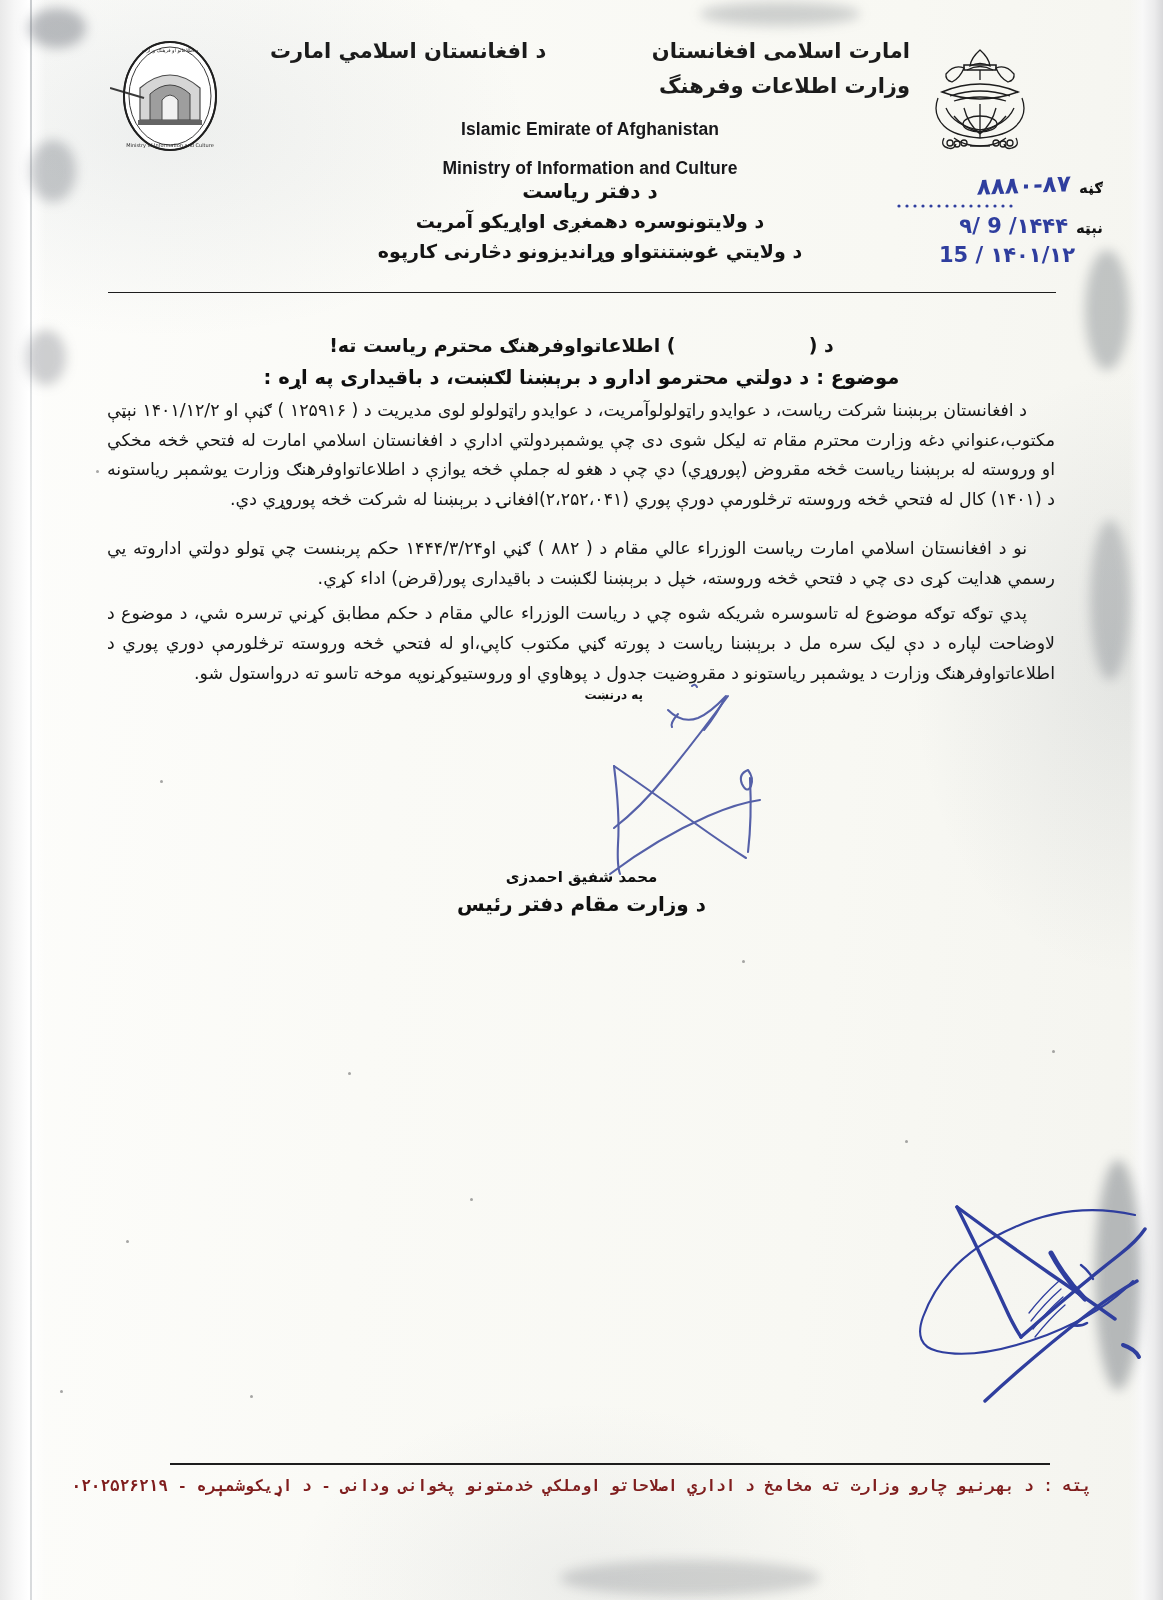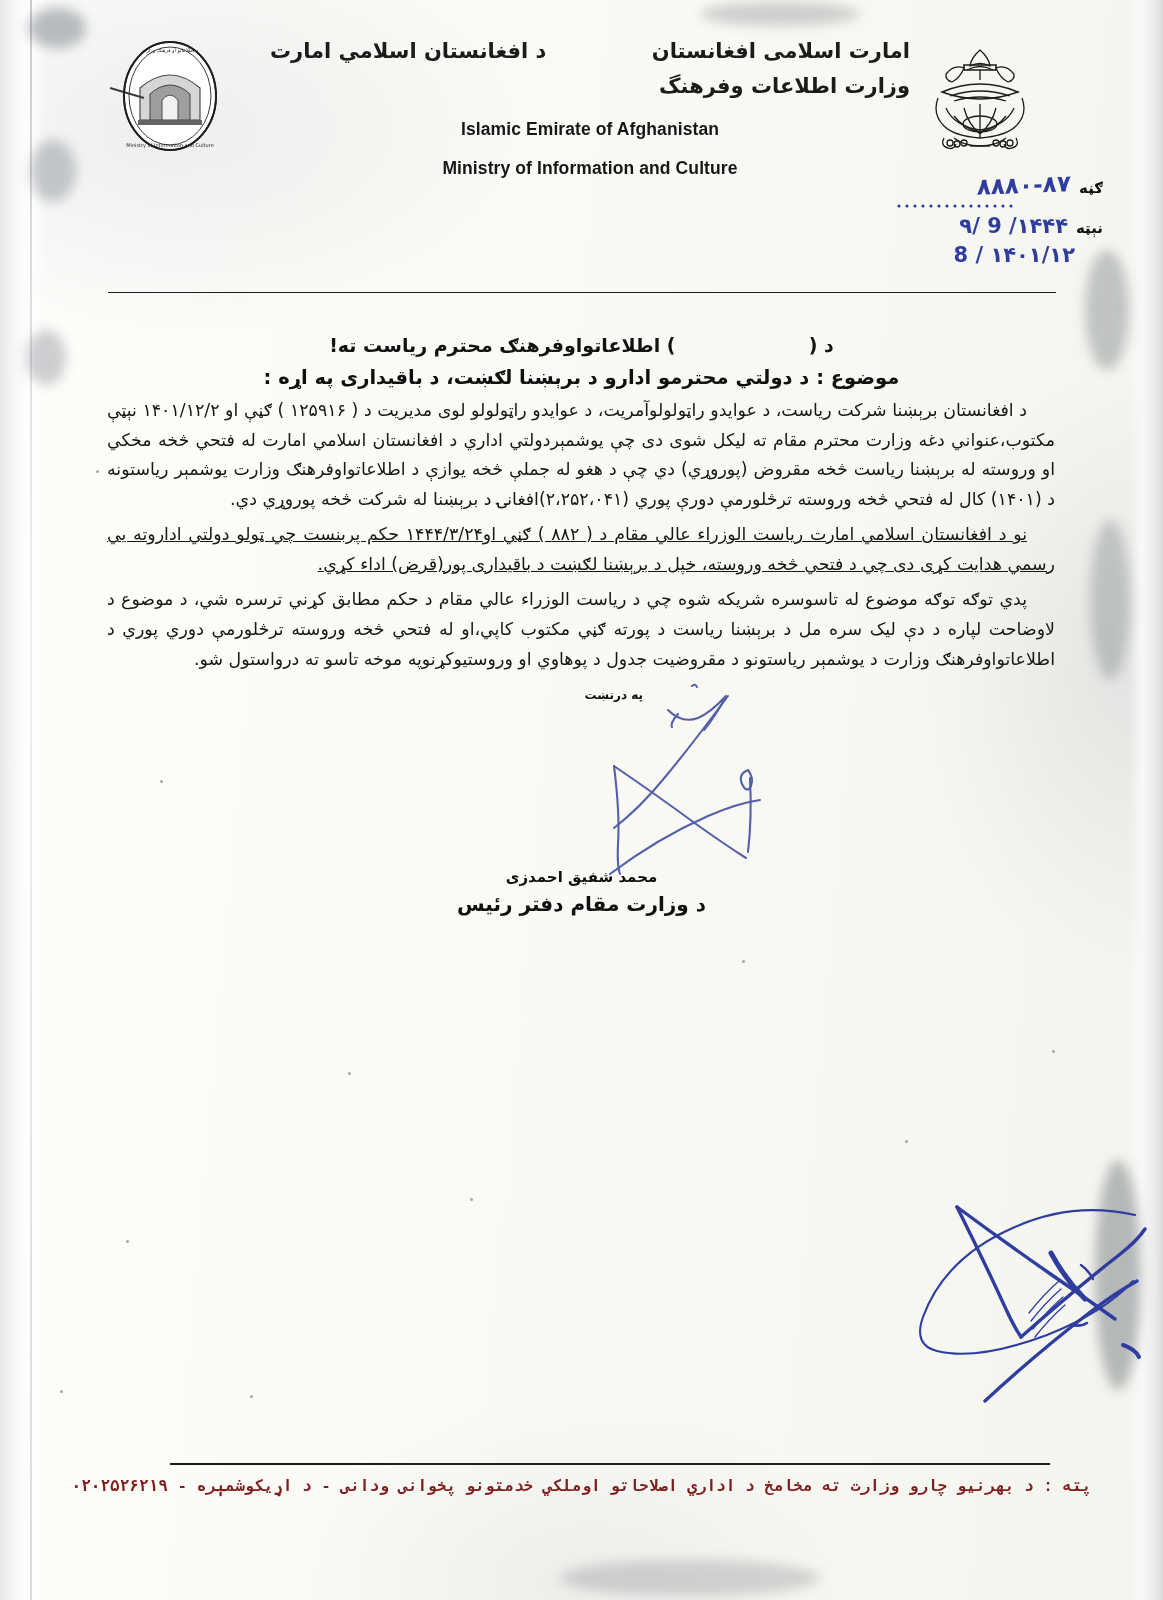--- a/index.html
+++ b/index.html
@@ -71,21 +71,21 @@
   
   .to-line{position:absolute;top:334px;left:0;width:1163px;direction:rtl;text-align:center;
            font-family:"DejaVu Sans",sans-serif;font-weight:bold;font-size:19px;color:#121212;}
   .to-line .parenblk{display:inline-block;min-width:120px;}
   .subject{position:absolute;top:366px;left:0;width:1163px;direction:rtl;text-align:center;
            font-family:"DejaVu Sans",sans-serif;font-weight:bold;font-size:19.5px;color:#0f0f0f;}
 
   .body{position:absolute;top:396px;right:108px;width:948px;direction:rtl;}
   .para{font-family:"DejaVu Sans",sans-serif;font-size:17.4px;line-height:1.70;color:#171717;
         text-align:justify;text-justify:inter-word;margin:0 0 2px 0;text-indent:28px;}
-  .para.p2{margin-top:6px;text-decoration:underline;}
+  .para.p2{margin-top:20px;}
   .para.p3{margin-top:6px;}
 
   
   .closing{position:absolute;top:688px;right:520px;font-family:"DejaVu Sans",sans-serif;
            font-weight:bold;font-size:12px;color:#101010;direction:rtl;}
   .sig-top{position:absolute;top:678px;left:560px;width:250px;height:200px;}
   .sig-bottom{position:absolute;top:1165px;left:895px;width:255px;height:240px;}
 
   .signer{position:absolute;top:866px;left:0;width:1163px;text-align:center;direction:rtl;}
   .signer .nm{font-family:"DejaVu Sans",sans-serif;font-weight:bold;font-size:15px;color:#101010;line-height:1.5;}
@@ -182,20 +182,25 @@
         <span class="hdr-ps">د افغانستان اسلامي امارت</span>
       </div>
       <div class="hdr-pair">
         <span class="hdr-ps">وزارت اطلاعات وفرهنگ</span>
       </div>
       <div class="hdr-en">Islamic Emirate of Afghanistan</div>
       <div class="hdr-en">Ministry of Information and Culture</div>
     </div>
   </div>
 
+  <div class="dept">
+    <div class="l1">د دفتر ریاست</div>
+    <div class="l2">د ولایتونوسره دهمغږی اواړیکو آمریت</div>
+    <div class="l3">د ولایتي غوښتنتواو وړاندیزونو دڅارنی کارپوه</div>
+  </div>
 
   <div class="refblk">
     <div class="refrow">
       <span class="reflabel">ګڼه</span>
       <span class="hand hand-ref">۸۸۸۰-۸۷</span>
     </div>
     <svg class="dot-row" viewBox="0 0 120 8">
       <g fill="#2f3e9e">
         <circle cx="4" cy="4" r="1.6"></circle>
           <circle cx="12" cy="4" r="1.6"></circle>
@@ -212,21 +217,21 @@
         <circle cx="100" cy="4" r="1.6"></circle>
           <circle cx="108" cy="4" r="1.6"></circle>
           <circle cx="116" cy="4" r="1.6"></circle>
       </g>
     </svg>
     <div class="refrow" style="margin-top:16px;">
       <span class="reflabel">نېټه</span>
       <span class="hand hand-d1">۱۴۴۴/ 9 /۹</span>
     </div>
     <div class="refrow" style="padding-right:28px;">
-      <span class="hand hand-d2">۱۴۰۱/۱۲ / 8</span>
+      <span class="hand hand-d2">۱۴۰۱/۱۲ / 15</span>
     </div>
   </div>
 
   <div class="rule rule-top"></div>
 
   <div class="to-line">
     <span>د (</span>
     <span class="parenblk"></span>
     <span>) اطلاعاتواوفرهنګ محترم ریاست ته!</span>
   </div>

